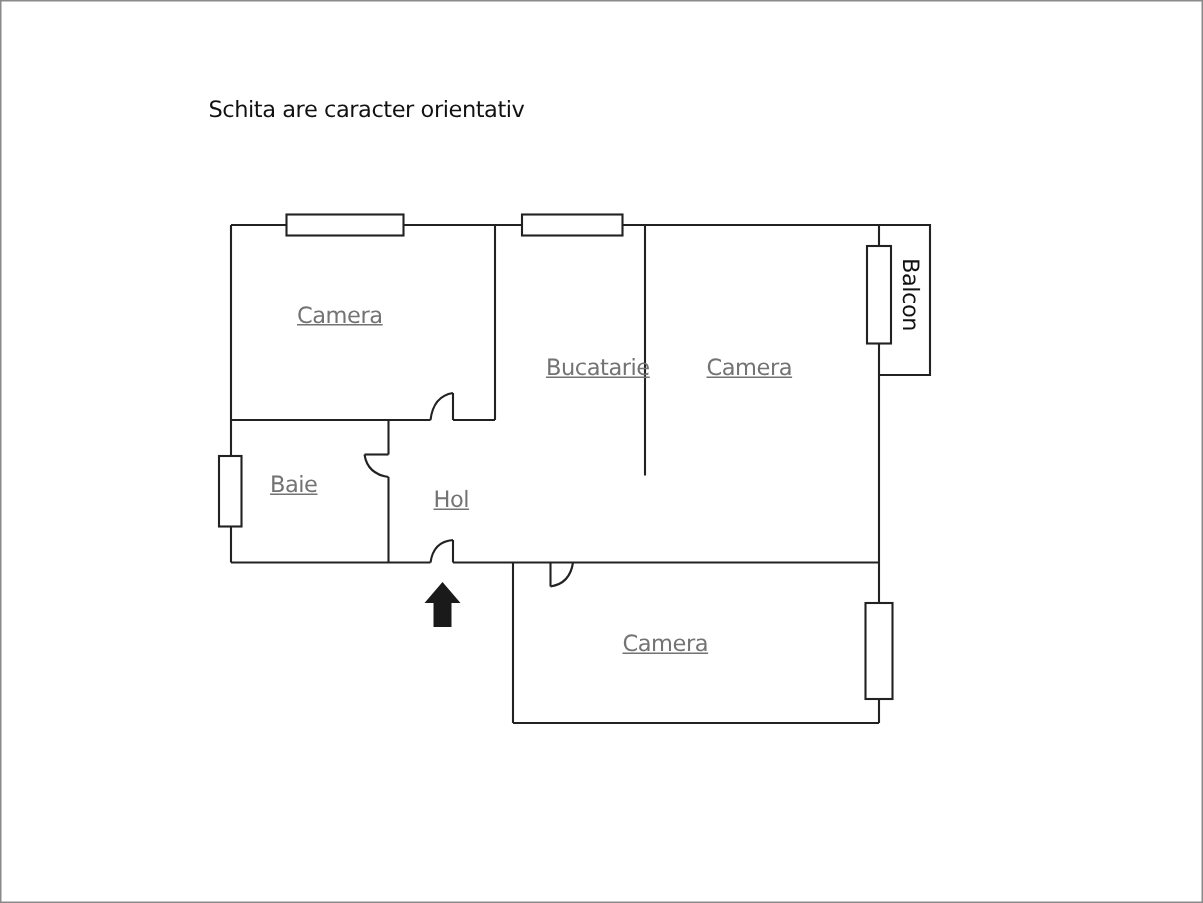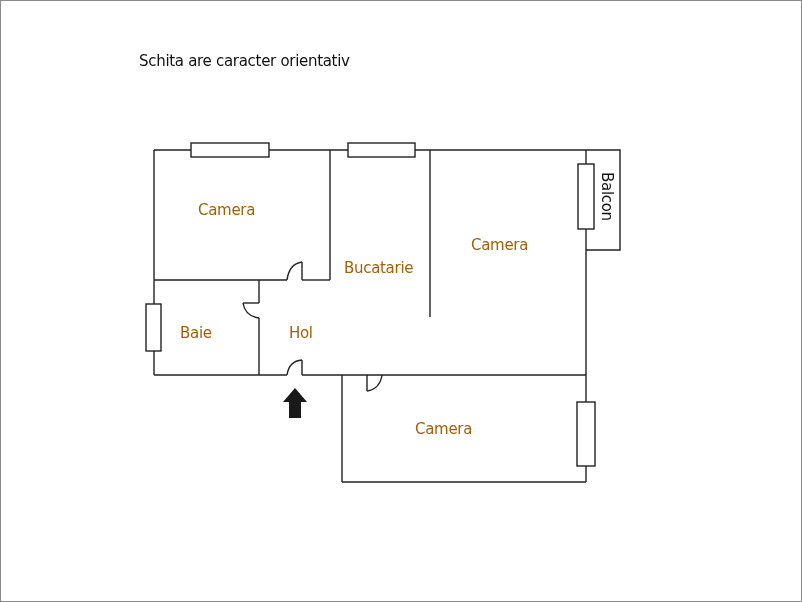--- a/index.html
+++ b/index.html
@@ -2,29 +2,29 @@
 <html><head>
   <meta charset="utf-8">
   <style>
     html, body { margin: 0; padding: 0; background: #ffffff; }
     body { width: 802px; height: 602px; position: relative; overflow: hidden; }
     .frame {
       position: absolute; left: 0; top: 0; width: 800px; height: 600px;
       border: 1px solid #8a8a8a; background: #ffffff;
     }
     .note {
-      position: absolute; left: 139px; top: 52px;
+      position: absolute; left: 139px; top: 64px;
       font-family: "DejaVu Sans", sans-serif; font-size: 15px; color: #111;
       letter-spacing: -0.3px;
     }
     svg.plan { position: absolute; left: 0; top: 0; }
     .room-label {
       position: absolute;
-      font-family: "DejaVu Sans", sans-serif; font-size: 15px; color: #a16207;
-      letter-spacing: -0.3px; white-space: nowrap;
+      font-family: "DejaVu Sans", sans-serif; font-size: 15px; color: #737373;
+      letter-spacing: -0.3px; white-space: nowrap; text-decoration: underline;
     }
     .balcon-label {
       position: absolute; left: 596px; top: 172px;
       font-family: "DejaVu Sans", sans-serif; font-size: 15px; color: #111;
       transform-origin: left top;
       transform: translate(20px, 0) rotate(90deg);
       white-space: nowrap; letter-spacing: -0.3px;
     }
   </style>
 </head>
@@ -81,18 +81,18 @@
   <rect x="191" y="143" width="78" height="14" fill="#fff"></rect>
   <rect x="348" y="143" width="67" height="14" fill="#fff"></rect>
   <rect x="578" y="164" width="16" height="65" fill="#fff"></rect>
   <rect x="146" y="304" width="15" height="47" fill="#fff"></rect>
   <rect x="577" y="402" width="18" height="64" fill="#fff"></rect>
 
   <polygon points="295,388 307,402 301,402 301,418 289,418 289,402 283,402" fill="#1a1a1a" stroke="none"></polygon>
 </svg>
 
 <div class="room-label" style="left:198px; top:201px;">Camera</div>
-<div class="room-label" style="left:344px; top:236px;margin-top:23px;">Bucatarie</div>
+<div class="room-label" style="left:364px; top:236px;">Bucatarie</div>
 <div class="room-label" style="left:471px; top:236px;">Camera</div>
-<div class="room-label" style="left:180px; top:324px;">Baie</div>
+<div class="room-label" style="left:180px; top:314px;">Baie</div>
 <div class="room-label" style="left:289px; top:324px;">Hol</div>
 <div class="room-label" style="left:415px; top:420px;">Camera</div>
 <div class="balcon-label">Balcon</div>
 
 </body></html>

